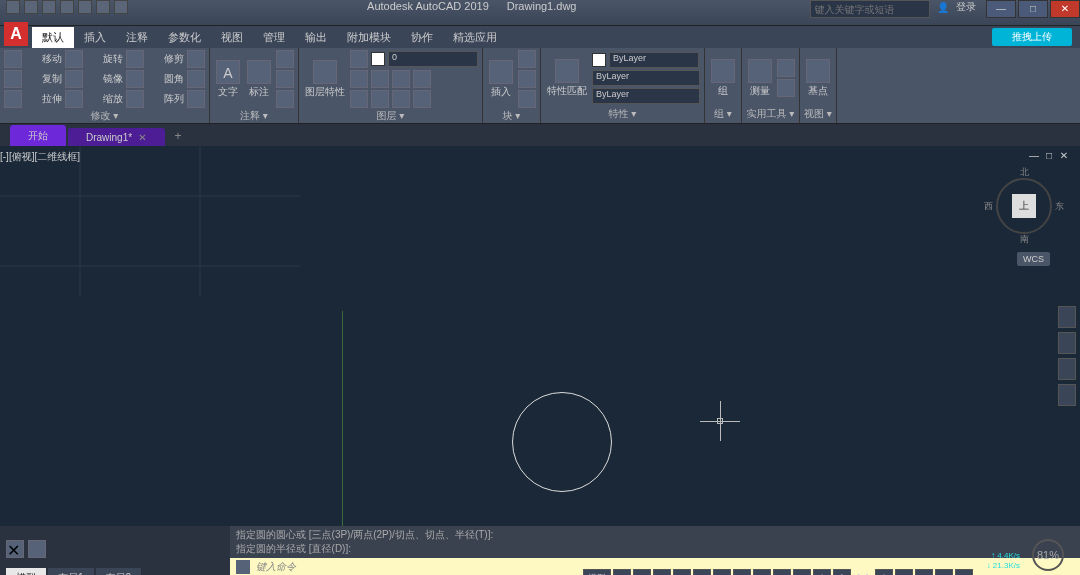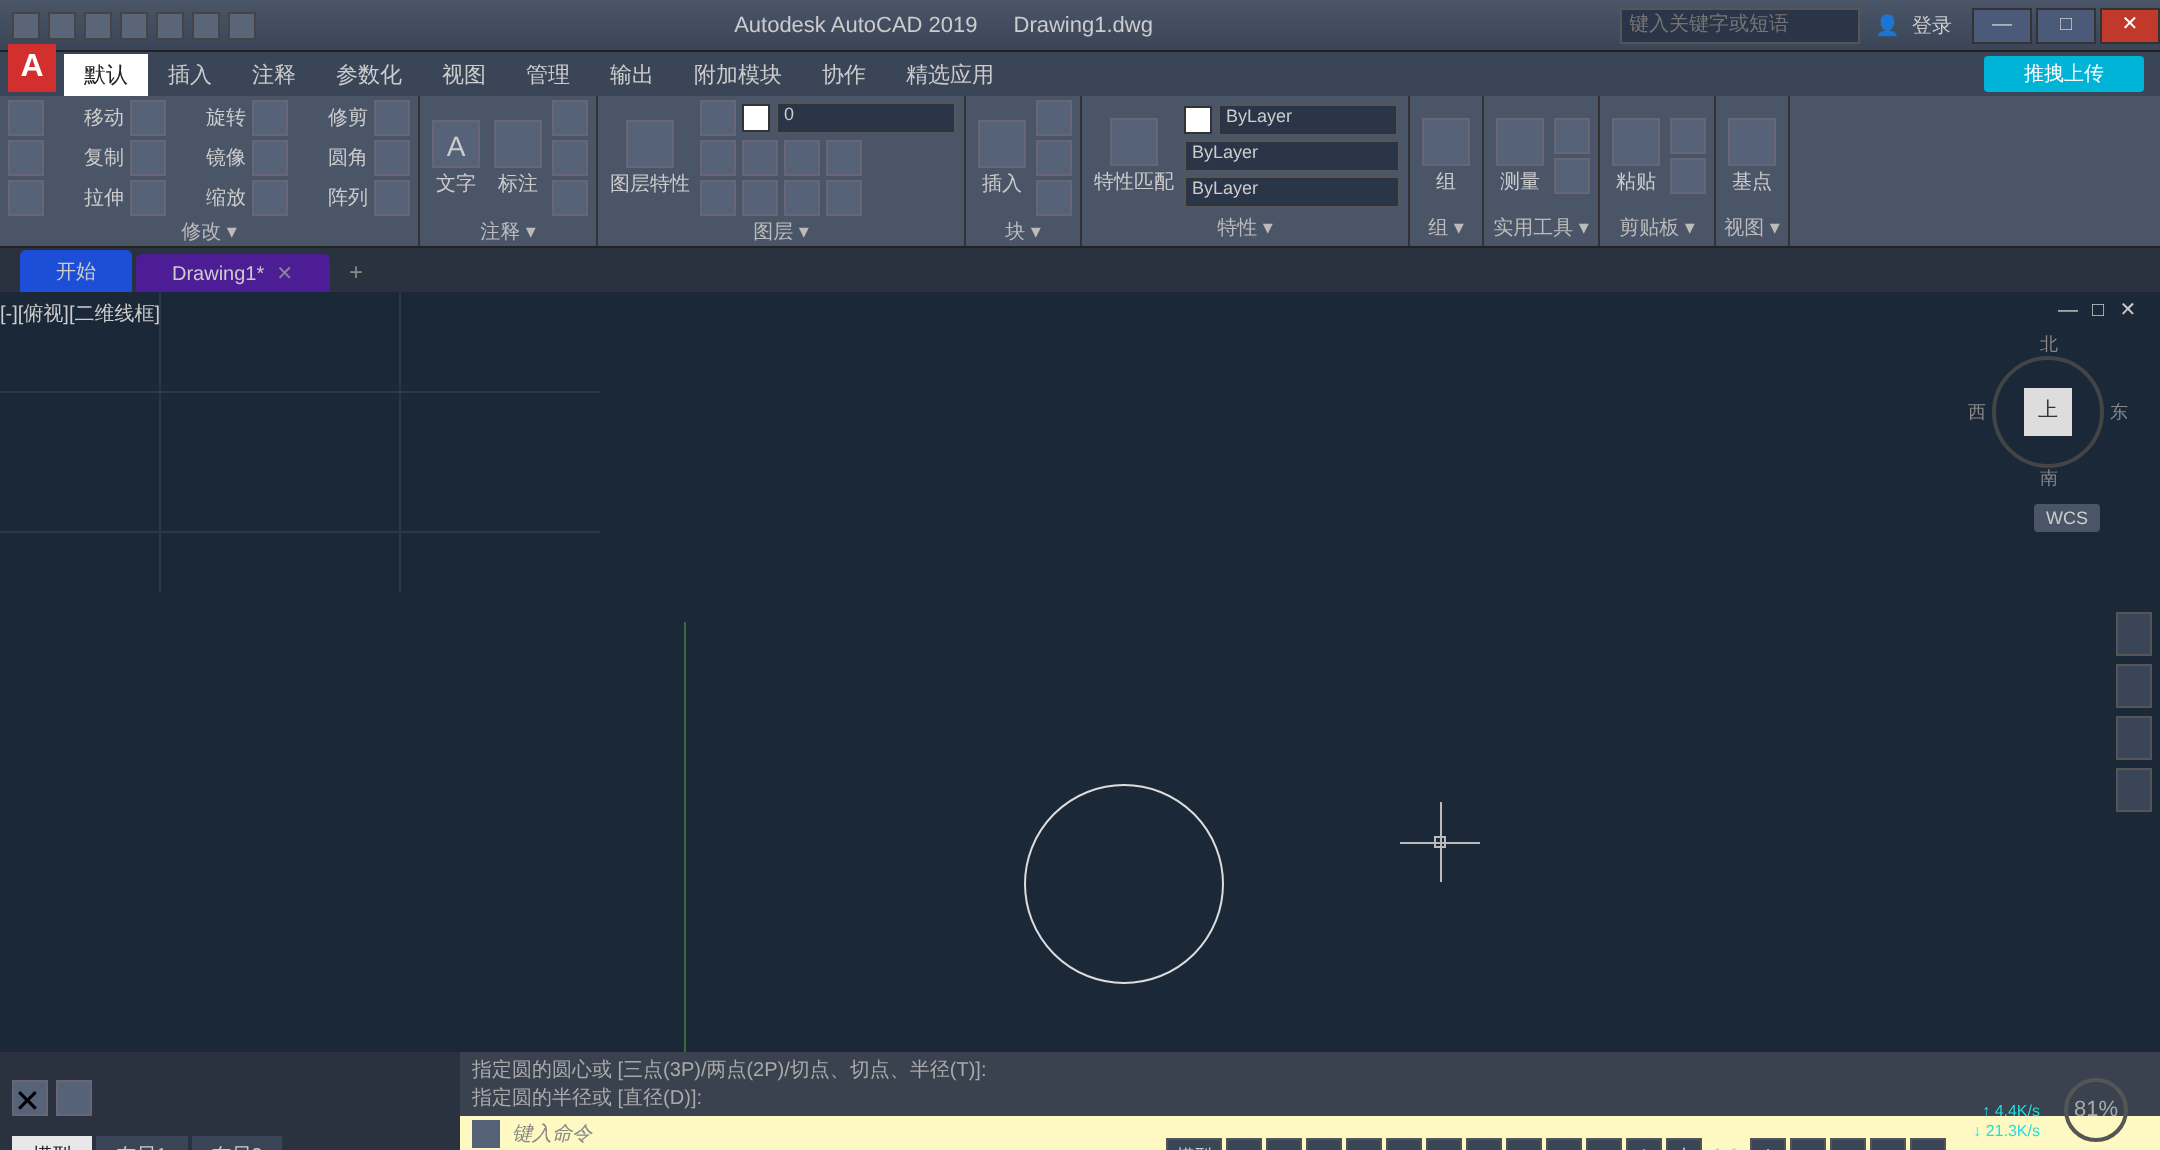--- a/index.html
+++ b/index.html
@@ -1,19 +1,19 @@
 <!DOCTYPE html>
 <html><head>
 <meta charset="utf-8">
 <style>
 * { margin: 0; padding: 0; box-sizing: border-box; font-family: "Microsoft YaHei", Arial, sans-serif; }
 body { width: 1080px; height: 575px; background: #1a2332; overflow: hidden; position: relative; }
 
 
-.titlebar { height: 26px; background: linear-gradient(#4a5568,#3a4558); display: flex; align-items: center; color: #ccc; font-size: 11px; border-bottom: 1px solid #222; }
+.titlebar { height: 26px; background: linear-gradient(#4a5568,#3a4558); display: flex; align-items: flex-start; color: #ccc; font-size: 11px; border-bottom: 1px solid #222; }
 .titlebar .qat { display: flex; gap: 4px; padding: 0 6px; }
 .titlebar .qat span { width: 14px; height: 14px; background: #5a6578; border: 1px solid #444; }
 .titlebar .title-center { flex: 1; text-align: center; display: flex; justify-content: center; gap: 18px; }
 .titlebar .search { width: 120px; height: 18px; background: #2a3548; border: 1px solid #555; font-size: 10px; color: #888; padding: 0 4px; }
 .titlebar .user { display: flex; gap: 6px; align-items: center; padding: 0 8px; font-size: 10px; }
 .titlebar .winbtns { display: flex; }
 .titlebar .winbtns div { width: 30px; height: 18px; background: #4a5a78; border: 1px solid #333; margin-left: 2px; text-align: center; line-height: 16px; font-size: 10px; }
 .titlebar .winbtns .close { background: #c0392b; color: #fff; }
 
 
@@ -32,21 +32,21 @@
 .tool-lg .icon { width: 24px; height: 24px; background: #556278; border: 1px solid #667; }
 .tool-sm { width: 18px; height: 18px; background: #556278; border: 1px solid #667; cursor: pointer; }
 .tool-col { display: flex; flex-direction: column; gap: 2px; }
 .tool-row { display: flex; gap: 20px; align-items: center; font-size: 10px; color: #ccc; }
 .layer-select { width: 90px; height: 16px; background: #2a3548; border: 1px solid #555; font-size: 9px; color: #ccc; padding: 0 3px; }
 .layer-row { display: flex; gap: 3px; align-items: center; }
 .swatch { width: 14px; height: 14px; background: #fff; border: 1px solid #333; }
 
 
 .doctabs { height: 22px; background: #2a3240; display: flex; align-items: end; padding-left: 10px; gap: 2px; }
-.doctab { padding: 4px 18px 3px; font-size: 10px; background: #1d4ed8; color: #ccc; border-radius: 3px 3px 0 0; cursor: pointer; }
+.doctab { padding: 4px 18px 3px; font-size: 10px; background: #6d28d9; color: #ccc; border-radius: 3px 3px 0 0; cursor: pointer; }
 .doctab.active { background: #4c1d95; }
 .doctab .x { margin-left: 6px; color: #888; }
 .doctabs .plus { color: #888; padding: 3px 8px; font-size: 12px; cursor: pointer; }
 
 
 .canvas { position: relative; height: 380px; background: #1a2838; overflow: hidden; }
 .viewlabel { position: absolute; top: 4px; left: 0; font-size: 10px; color: #ccc; }
 .vc-btns { position: absolute; top: 4px; right: 10px; display: flex; gap: 3px; }
 .vc-btns div { width: 12px; height: 12px; color: #ccc; font-size: 10px; text-align: center; line-height: 12px; cursor: pointer; }
 .grid { position: absolute; inset: 0; }
@@ -291,33 +291,20 @@
           <span>测量</span>
         </div>
         <div class="tool-col">
           <div class="tool-sm"></div>
           <div class="tool-sm"></div>
         </div>
       </div>
     <div class="ribbon-label">实用工具 ▾</div>
   </div>
 
-  <div class="ribbon-panel">
-    <div class="ribbon-content">
-        <div class="tool-lg">
-          <div class="icon"></div>
-          <span>粘贴</span>
-        </div>
-        <div class="tool-col">
-          <div class="tool-sm"></div>
-          <div class="tool-sm"></div>
-        </div>
-      </div>
-    <div class="ribbon-label">剪贴板 ▾</div>
-  </div>
 
   <div class="ribbon-panel">
     <div class="ribbon-content">
         <div class="tool-lg">
           <div class="icon"></div>
           <span>基点</span>
         </div>
       </div>
     <div class="ribbon-label">视图 ▾</div>
   </div>

